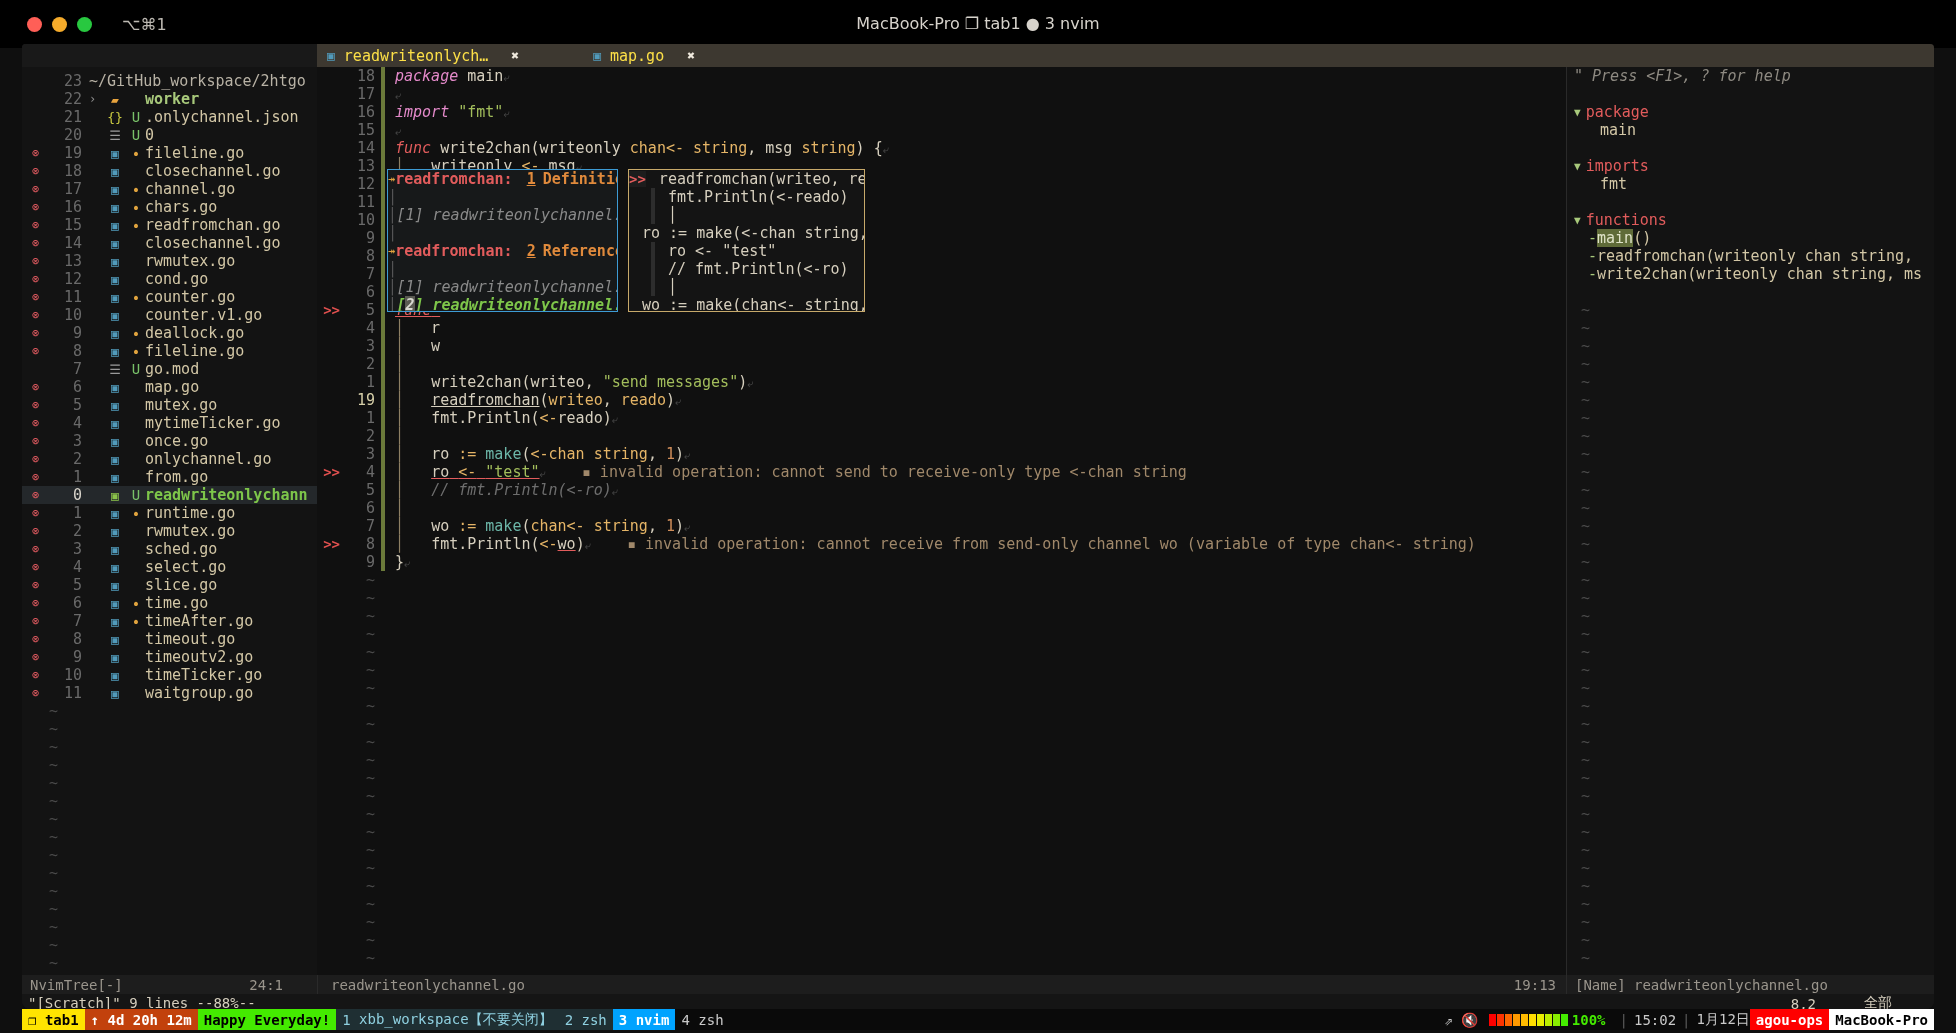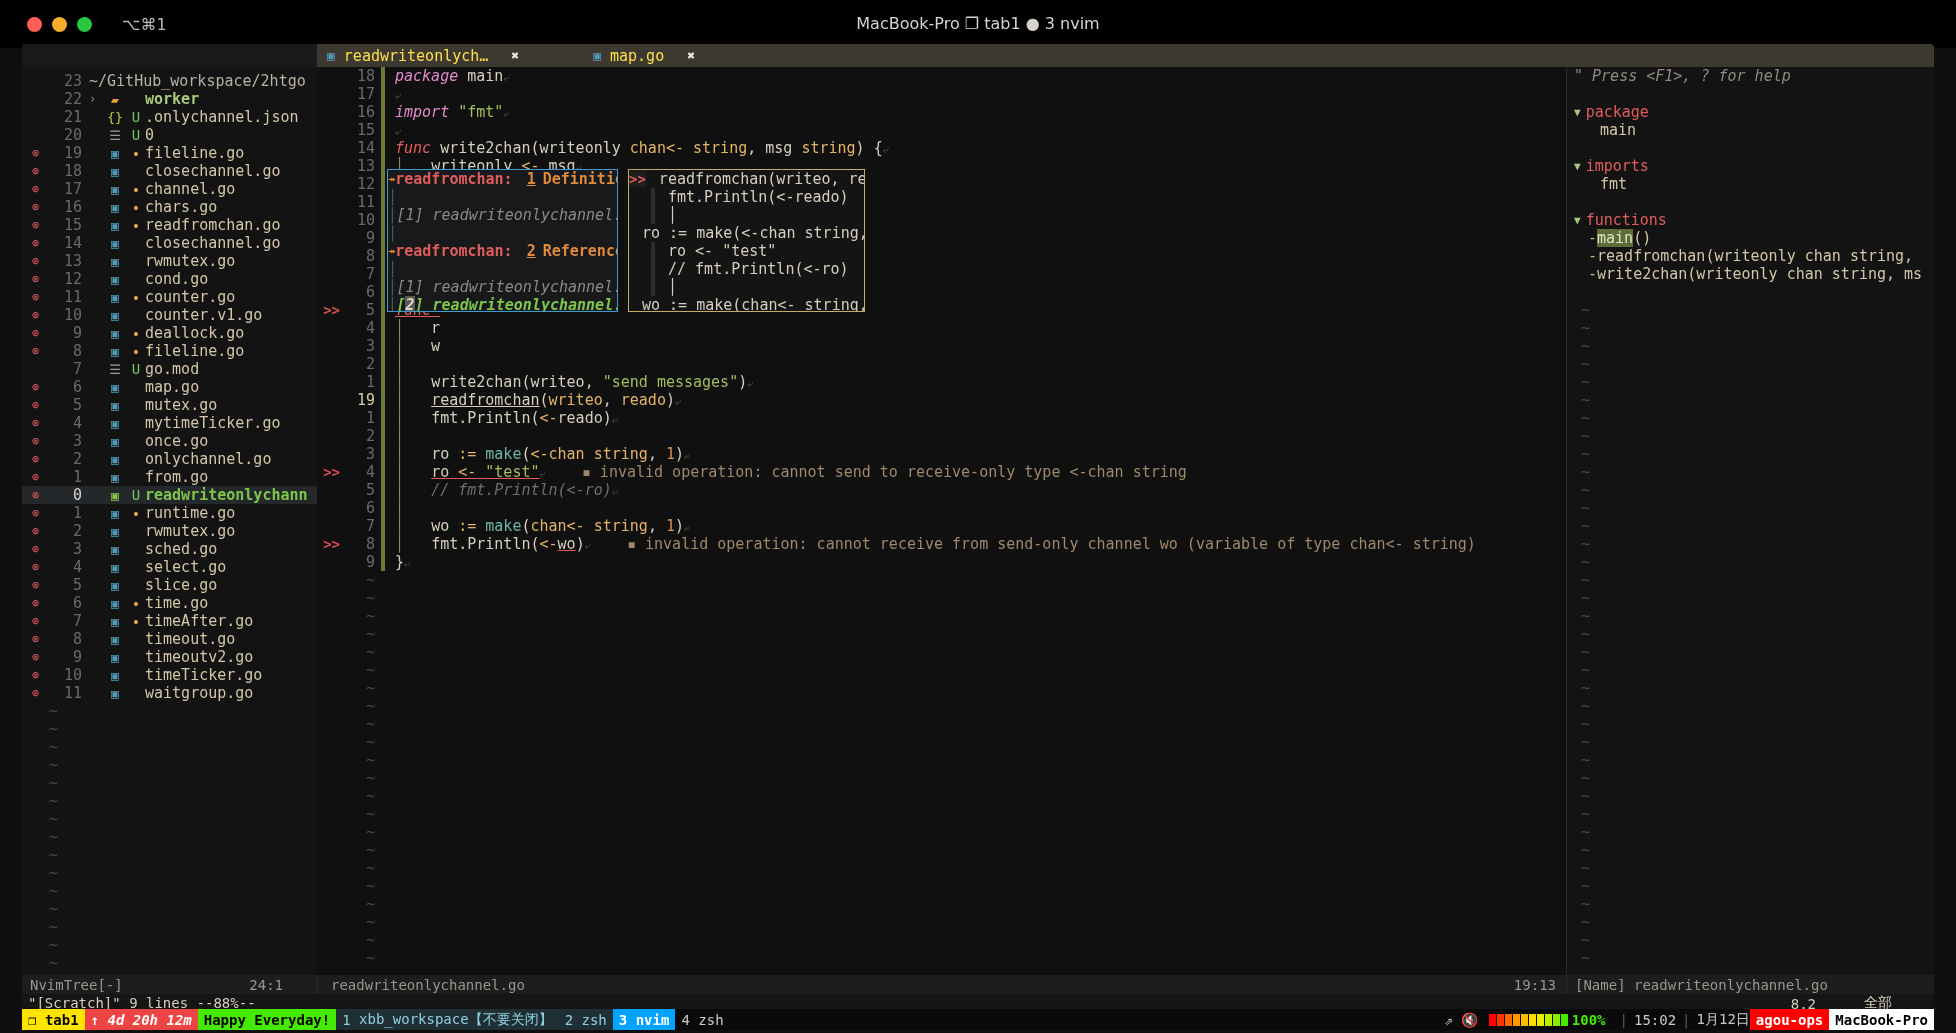--- a/index.html
+++ b/index.html
@@ -231,21 +231,21 @@
     position: absolute; left: 22px; top: 1009px;
     width: 1912px; height: 21px;
     display: flex; align-items: center;
     font-size: 14px;
     font-family: "DejaVu Sans Mono", monospace;
     background: #0a0a0a;
     overflow: hidden;
   }
   .tm { height: 21px; display: flex; align-items: center; padding: 0 6px; white-space: nowrap; }
   .tm-session { background: #ffe400; color: #000; font-weight: bold; }
-  .tm-uptime  { background: #ef4444; color: #fff; font-weight: bold; font-style: italic; }
+  .tm-uptime  { background: #c2410c; color: #fff; font-weight: bold; }
   .tm-msg     { background: #44ea00; color: #000; font-weight: bold; }
   .tm-win     { background: #0a0a0a; color: #c9c9c9; }
   .tm-win.active { background: #00a3ff; color: #fff; font-weight: bold; }
   .tm-win.teal { background: #1f2f33; color: #8fd0e0; }
   .tm-right { margin-left: auto; display: flex; align-items: center; }
   .tm-icons { color: #c9c9c9; padding: 0 6px; }
   .tm-batt { display: flex; align-items: center; gap: 1px; padding: 0 4px; }
   .tm-batt i { width: 7px; height: 12px; display: inline-block; }
   .tm-pct { color: #44ea00; font-weight: bold; padding-right: 8px; }
   .tm-sep { color: #5a5a5a; padding: 0 6px; }

